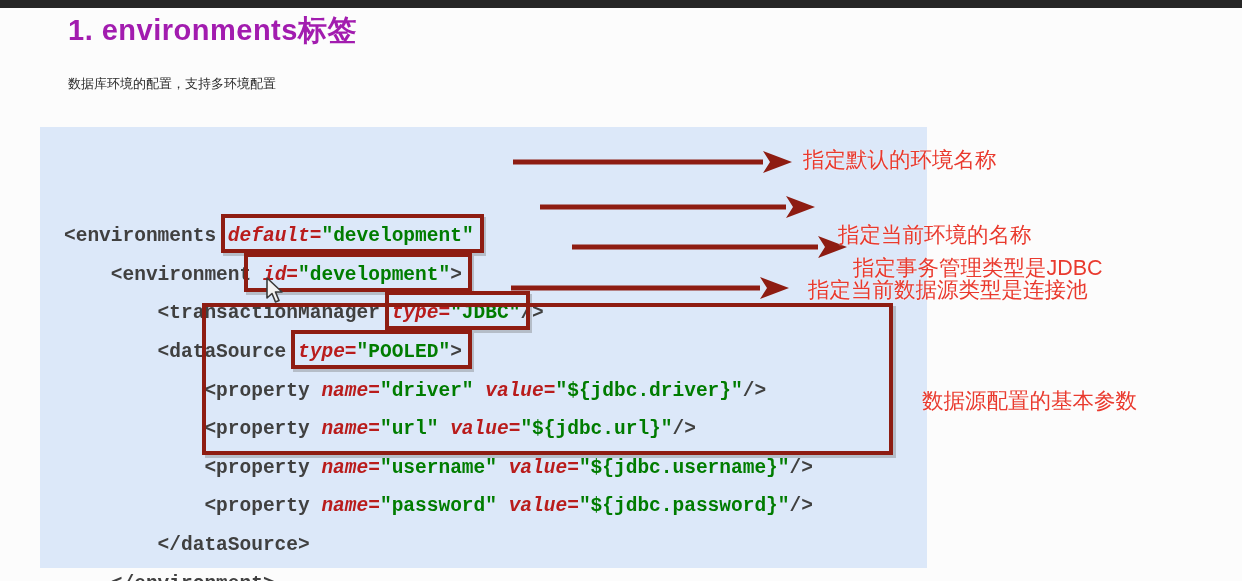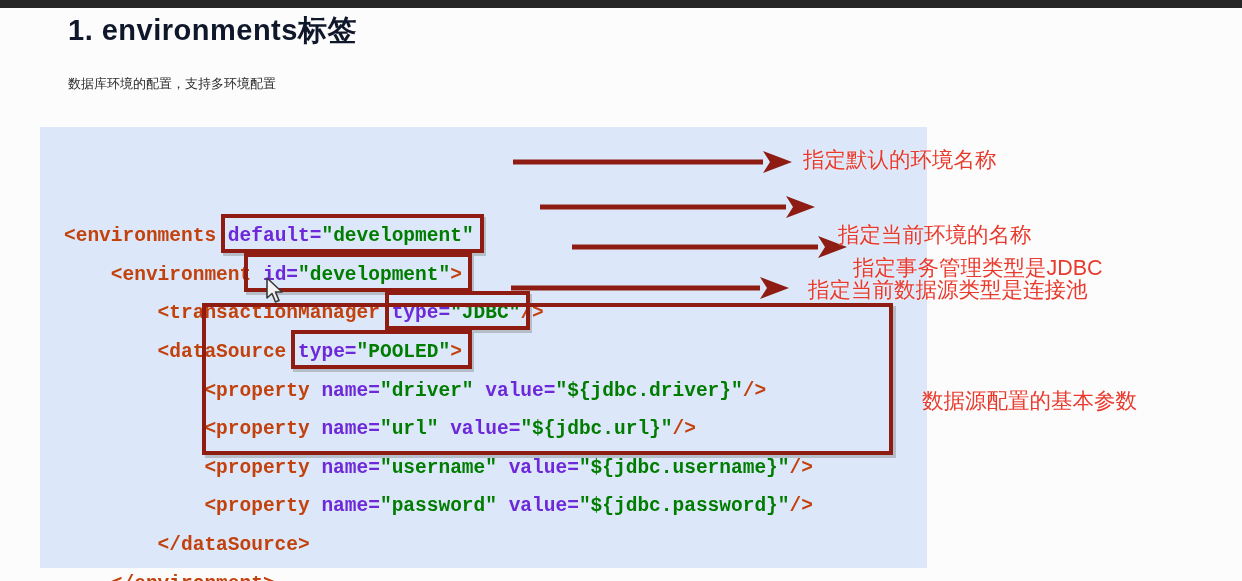--- a/index.html
+++ b/index.html
@@ -5,36 +5,36 @@
   * { margin:0; padding:0; box-sizing:border-box; }
   html,body { width:1242px; height:581px; }
   body {
     position:relative; width:1242px; height:581px;
     background:#fcfcfc; overflow:hidden;
     font-family:"Liberation Sans", sans-serif;
   }
   .top-bar { position:absolute; left:0; top:0; width:1242px; height:8px; background:#262626; }
   .page-title {
     position:absolute; left:68px; top:11px;
-    font-size:29px; font-weight:bold; color:#0f172a; letter-spacing:0.5px;
+    font-size:29px; font-weight:bold; color:#a21caf; letter-spacing:0.5px;
   }
   .page-subtitle {
     position:absolute; left:68px; top:75px;
     font-size:13px; color:#2b2b2b;
   }
   .code-panel {
     position:absolute; left:40px; top:127px; width:887px; height:441px;
     background:#dce8f9;
     font-family:"Liberation Mono", monospace;
     font-weight:bold; font-size:19.5px; line-height:38.6px;
     padding:13px 0 0 24px; white-space:pre;
   }
   .code-line { height:38.6px; white-space:pre; }
-  .c-tag  { color:#c2410c; }
-  .c-attr { color:#6d28d9; }
+  .c-tag  { color:#404040; }
+  .c-attr { color:#b91c1c;font-style:italic; }
   .c-val  { color:#007c00; }
   .c-plain{ color:#00008b; }
   .rbox { position:relative; }
   .rbox::after {
     content:""; position:absolute; z-index:6;
     left:-7px; right:-10px; top:-11px; bottom:-6px;
     border:4px solid #8e1c12;
     box-shadow:2px 3px 0 rgba(110,110,110,0.35);
     pointer-events:none;
   }

